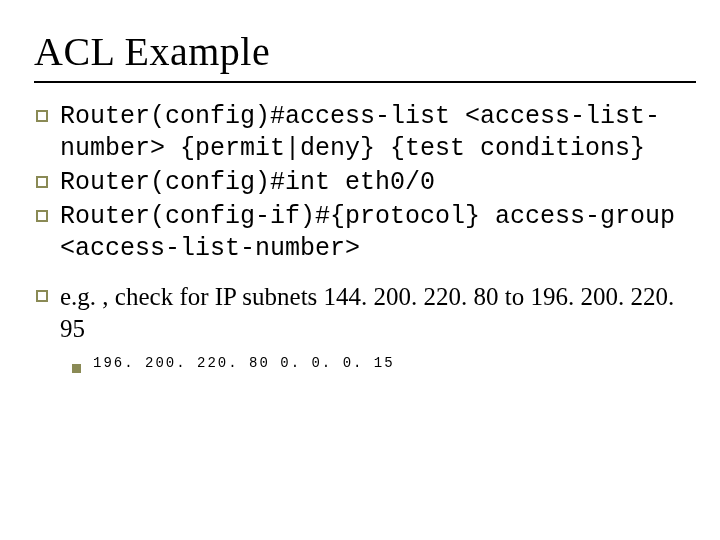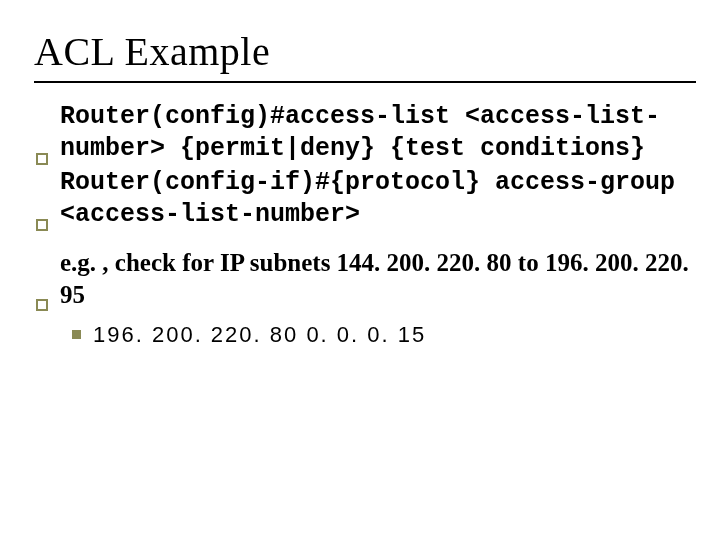--- a/index.html
+++ b/index.html
@@ -28,23 +28,22 @@
     border: none;
     border-top: 2px solid #000;
     margin: 0 0 18px 0;
   }
   .bullets {
     font-size: 25px;
     line-height: 1.28;
   }
   .b1 {
     display: flex;
-    align-items: flex-end;
+    align-items: flex-start;
     margin-bottom: 2px;
-    font-weight: bold;
   }
   .b1 .marker {
     width: 12px;
     height: 12px;
     border: 2px solid #8a8a55;
     box-sizing: border-box;
     margin: 9px 12px 0 2px;
     flex: 0 0 auto;
   }
   .b1 .text {
@@ -64,41 +63,45 @@
     margin-top: 10px;
   }
   .b2 .marker {
     width: 9px;
     height: 9px;
     background: #8a8a55;
     margin: 9px 12px 0 2px;
     flex: 0 0 auto;
   }
   .b2 .text {
-    font-family: Liberation Sans, sans-serif;
-    font-size: 22px;
+    font-family: Liberation Mono, monospace;
+    font-size: 14px;
     flex: 1 1 auto;
     letter-spacing: 2px;
   }
 </style>
 </head>
 <body>
 
 <div class="slide">
 
   <h1 class="title">ACL Example</h1>
   <hr class="rule">
 
   <div class="bullets">
 
     <div class="b1">
       <span class="marker"></span>
       <span class="text mono">Router(config)#access-list &lt;access-list-number&gt; {permit|deny} {test conditions}</span>
     </div>
 
+    <div class="b1">
+      <span class="marker"></span>
+      <span class="text mono">Router(config)#int eth0/0</span>
+    </div>
 
     <div class="b1">
       <span class="marker"></span>
       <span class="text mono">Router(config-if)#{protocol} access-group &lt;access-list-number&gt;</span>
     </div>
 
     <div class="gap"></div>
 
     <div class="b1">
       <span class="marker"></span>

